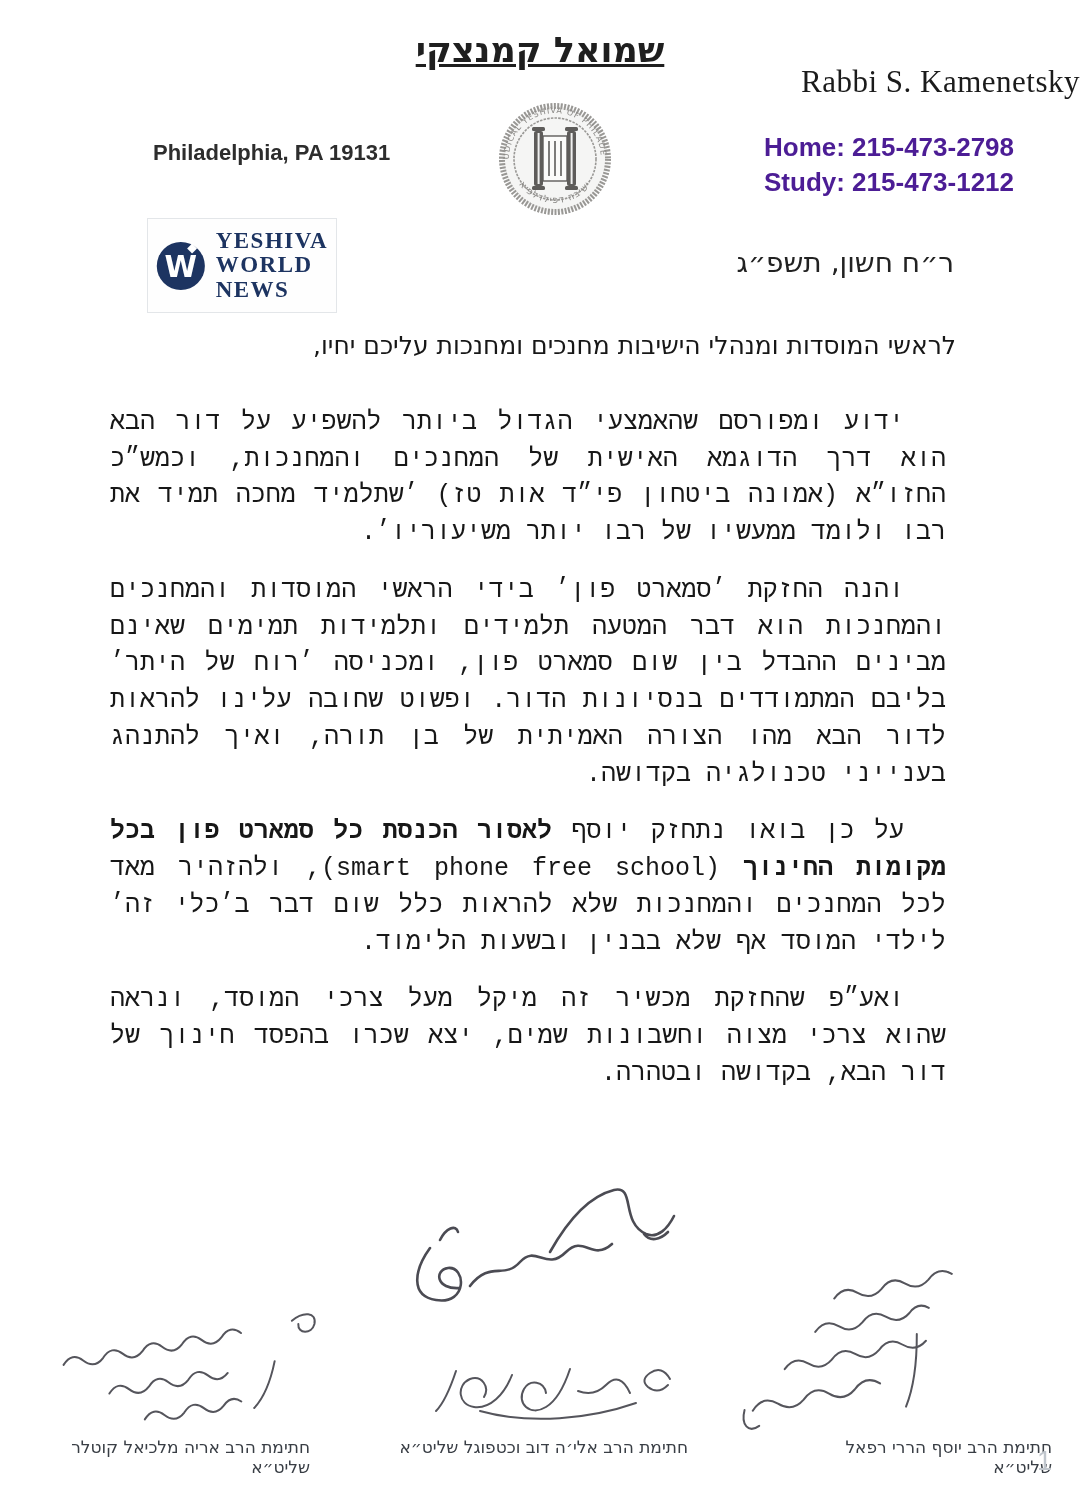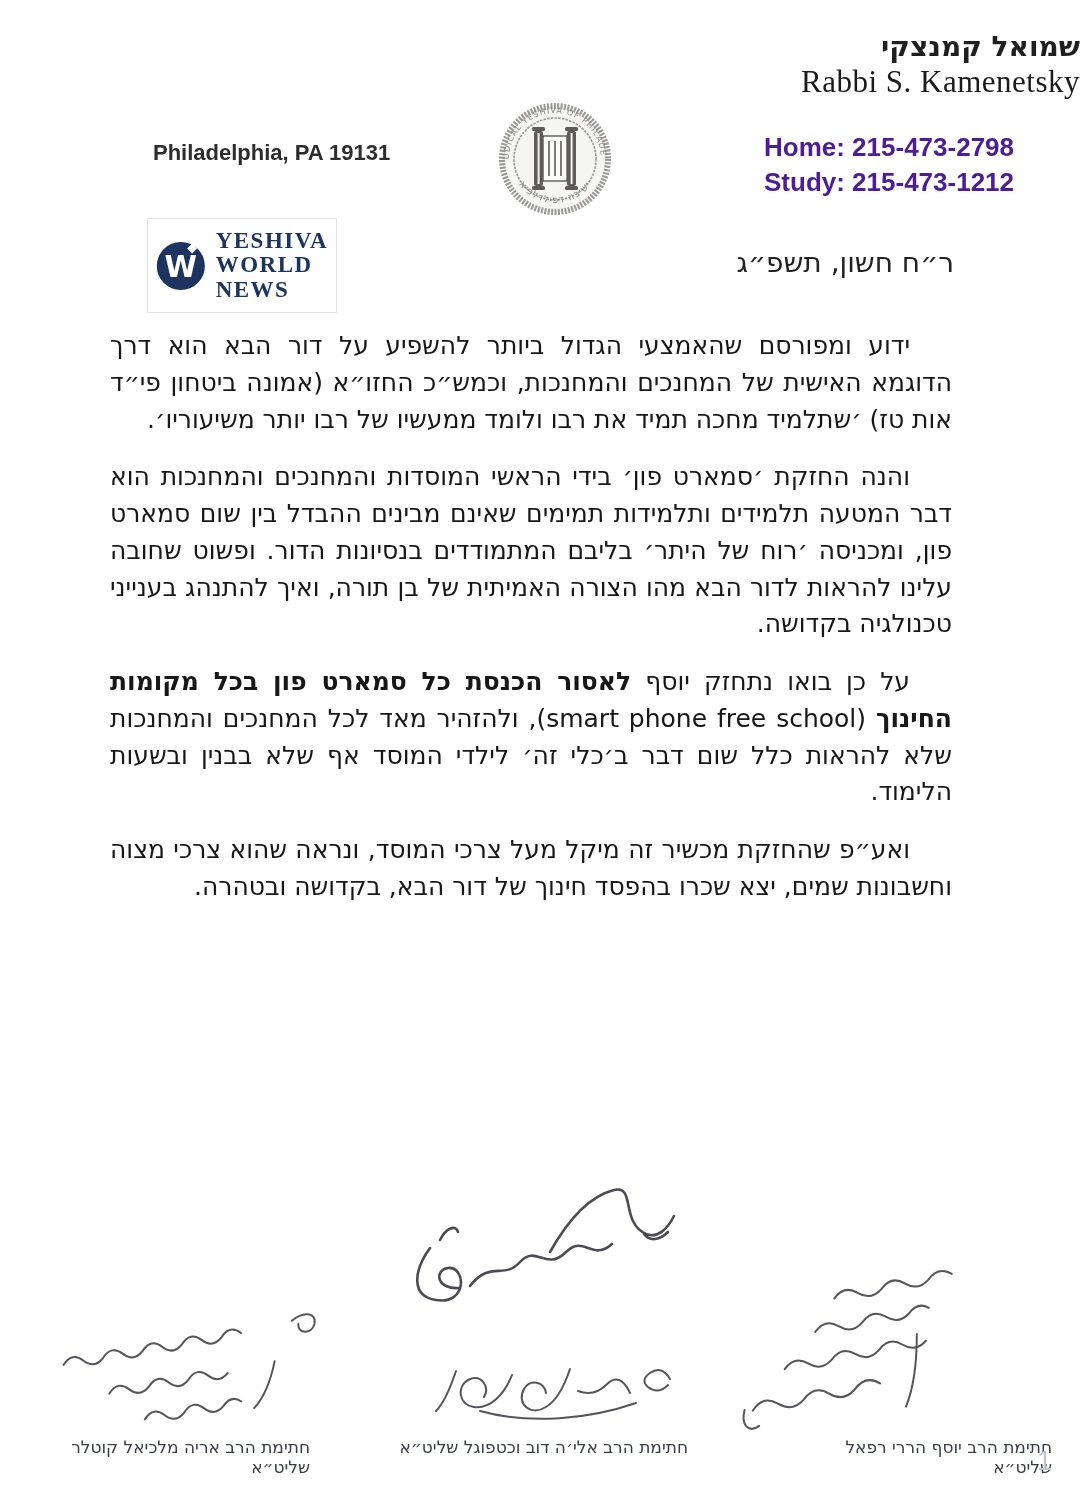--- a/index.html
+++ b/index.html
@@ -11,22 +11,23 @@
   .page {
     position: relative;
     width: 1080px; height: 1486px;
     background: #ffffff;
     font-family: "DejaVu Sans", sans-serif;
     color: #1c1c1c;
   }
   
   .name-he {
     position: absolute; top: 30px; left: 0; width: 100%;
-    font-weight: bold; font-size: 28px; color: #1f1f1f;
+    text-align: center; font-weight: bold; font-size: 35px; color: #1f1f1f;
     direction: rtl;
+    text-decoration: underline;
   }
   .name-en {
     position: absolute; top: 64px; left: 0; width: 100%;
     text-align: right; font-family: "Liberation Serif", serif;
     font-size: 31px; color: #1b1b1b; letter-spacing: 0.5px;
   }
   .address {
     position: absolute; top: 138px; left: 153px;
     font-family: "Liberation Sans", sans-serif; font-weight: bold;
     font-size: 22px; line-height: 1.35; color: #2d2d2d;
@@ -59,21 +60,21 @@
     position: absolute; top: 246px; right: 126px;
     font-size: 28px; color: #222; direction: rtl; margin-left: 41px;
   }
   
   .letter-body {
     position: absolute; top: 328px; left: 110px; right: 124px;
     direction: rtl; text-align: justify;
     font-size: 25px; line-height: 1.47; color: #171717;
   }
   .salutation { margin: 0 0 40px 0; }
-  .para { margin: 0 4px 21px 0; text-indent: 42px; }
+  .para { margin: 0 10px 21px 0; text-indent: 42px; font-family: Liberation Mono, monospace; }
   .para b { font-weight: bold; }
   
   .sig { position: absolute; }
   .sig svg path { fill: none; stroke-linecap: round; stroke-linejoin: round; }
   .sig-main svg path { stroke: #4b4b53; stroke-width: 2.6; }
   .sig-small svg path { stroke: #55555c; stroke-width: 2; }
   .caption {
     position: absolute; top: 1437px;
     font-size: 17px; color: #393e45; text-align: right; direction: rtl;
   }
@@ -142,20 +143,21 @@
     <div class="ywn-text">
       <div>YESHIVA</div>
       <div>WORLD</div>
       <div>NEWS</div>
     </div>
   </div>
 
   <div class="date-line">ר״ח חשון, תשפ״ג</div>
 
   <div class="letter-body">
+    <p class="salutation">לראשי המוסדות ומנהלי הישיבות מחנכים ומחנכות עליכם יחיו,</p>
     <p class="para">ידוע ומפורסם שהאמצעי הגדול ביותר להשפיע על דור הבא הוא דרך הדוגמא האישית של המחנכים והמחנכות, וכמש״כ החזו״א (אמונה ביטחון פי״ד אות טז) ׳שתלמיד מחכה תמיד את רבו ולומד ממעשיו של רבו יותר משיעוריו׳.</p>
     <p class="para">והנה החזקת ׳סמארט פון׳ בידי הראשי המוסדות והמחנכים והמחנכות הוא דבר המטעה תלמידים ותלמידות תמימים שאינם מבינים ההבדל בין שום סמארט פון, ומכניסה ׳רוח של היתר׳ בליבם המתמודדים בנסיונות הדור. ופשוט שחובה עלינו להראות לדור הבא מהו הצורה האמיתית של בן תורה, ואיך להתנהג בענייני טכנולגיה בקדושה.</p>
     <p class="para"><span>על כן בואו נתחזק יוסף </span><b>לאסור הכנסת כל סמארט פון בכל מקומות החינוך</b><span> (smart phone free school), ולהזהיר מאד לכל המחנכים והמחנכות שלא להראות כלל שום דבר ב׳כלי זה׳ לילדי המוסד אף שלא בבנין ובשעות הלימוד.</span></p>
     <p class="para">ואע״פ שהחזקת מכשיר זה מיקל מעל צרכי המוסד, ונראה שהוא צרכי מצוה וחשבונות שמים, יצא שכרו בהפסד חינוך של דור הבא, בקדושה ובטהרה.</p>
   </div>
 
   <div class="sig sig-main" style="top:1178px; left:400px;">
     <svg width="300" height="135" viewBox="0 0 300 135">
       <path d="M40,62 C46,50 56,46 58,54"></path>
       <path d="M30,70 C14,92 10,118 36,122 C68,127 66,88 48,90 C34,92 36,112 60,110"></path>

